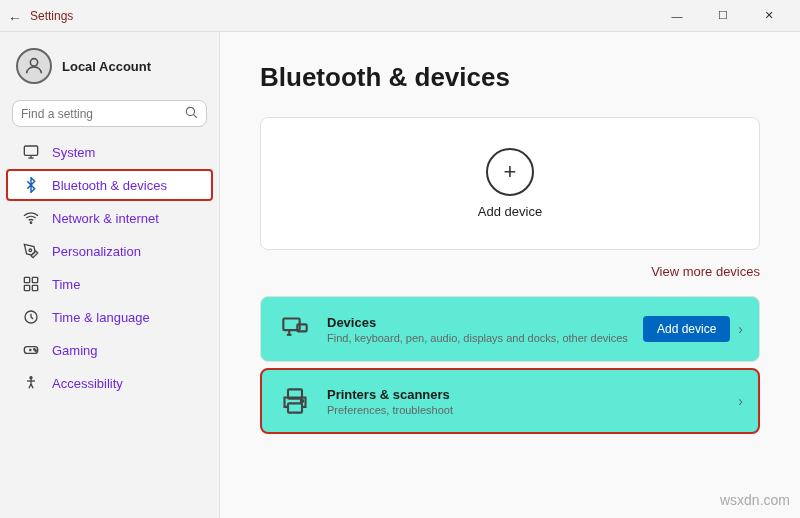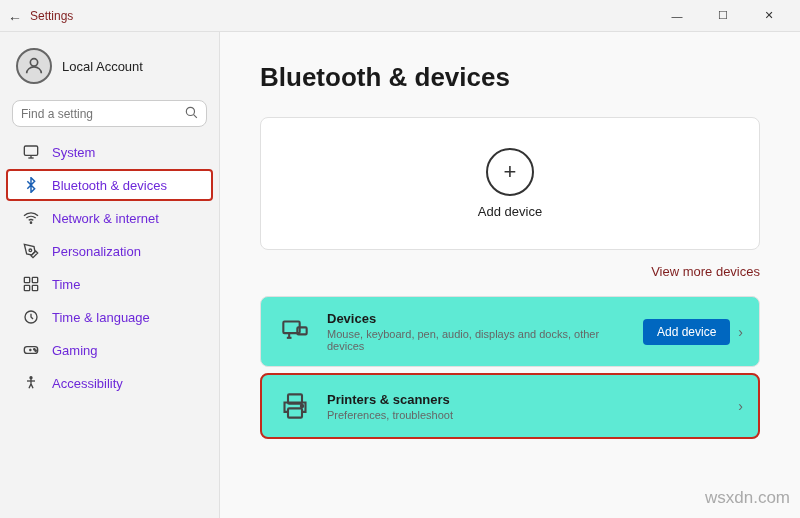--- a/index.html
+++ b/index.html
@@ -77,21 +77,21 @@
       border-radius: 50%;
       border: 2px solid #666;
       display: flex;
       align-items: center;
       justify-content: center;
       background: #ddd;
     }
     .account-name {
       font-size: 13px;
       color: #222;
-      font-weight: 400;
+      font-weight: 700;
     }
 
     .sidebar-search {
       margin: 4px 12px 8px 12px;
       display: flex;
       align-items: center;
       background: white;
       border: 1px solid #ccc;
       border-radius: 8px;
       padding: 4px 8px;
@@ -258,21 +258,21 @@
     }
     .chevron-right {
       color: #666;
       font-size: 14px;
     }
 
     .watermark {
       position: absolute;
       bottom: 10px;
       right: 10px;
-      font-size: 17px;
+      font-size: 14px;
       color: #aaa;
     }
   </style>
 </head>
 <body>
 
 <div class="titlebar">
   <div class="titlebar-left">
     <span style="font-size:14px;cursor:pointer;color:#333;">←</span>
     <span class="titlebar-title">Settings</span>
@@ -425,21 +425,21 @@
       <div class="row-icon">
         <svg width="28" height="28" viewBox="0 0 24 24" fill="none" stroke="#444" stroke-width="1.8">
           <rect x="2" y="3" width="14" height="10" rx="1"></rect>
           <rect x="14" y="8" width="8" height="6" rx="1"></rect>
           <line x1="5" y1="17" x2="9" y2="17"></line>
           <line x1="7" y1="13" x2="7" y2="17"></line>
         </svg>
       </div>
       <div class="row-text">
         <div class="row-title">Devices</div>
-        <div class="row-subtitle">Mouse, keyboard, pen, audio, displays and docks, other devices</div>
+        <div class="row-subtitle">Find, keyboard, pen, audio, displays and docks, other devices</div>
       </div>
       <div class="row-action">
         <button class="add-device-btn">Add device</button>
         <span class="chevron-right">›</span>
       </div>
     </div>
 
     <div class="settings-row highlighted">
       <div class="row-icon">
         <svg width="28" height="28" viewBox="0 0 24 24" fill="none" stroke="#444" stroke-width="1.8">

